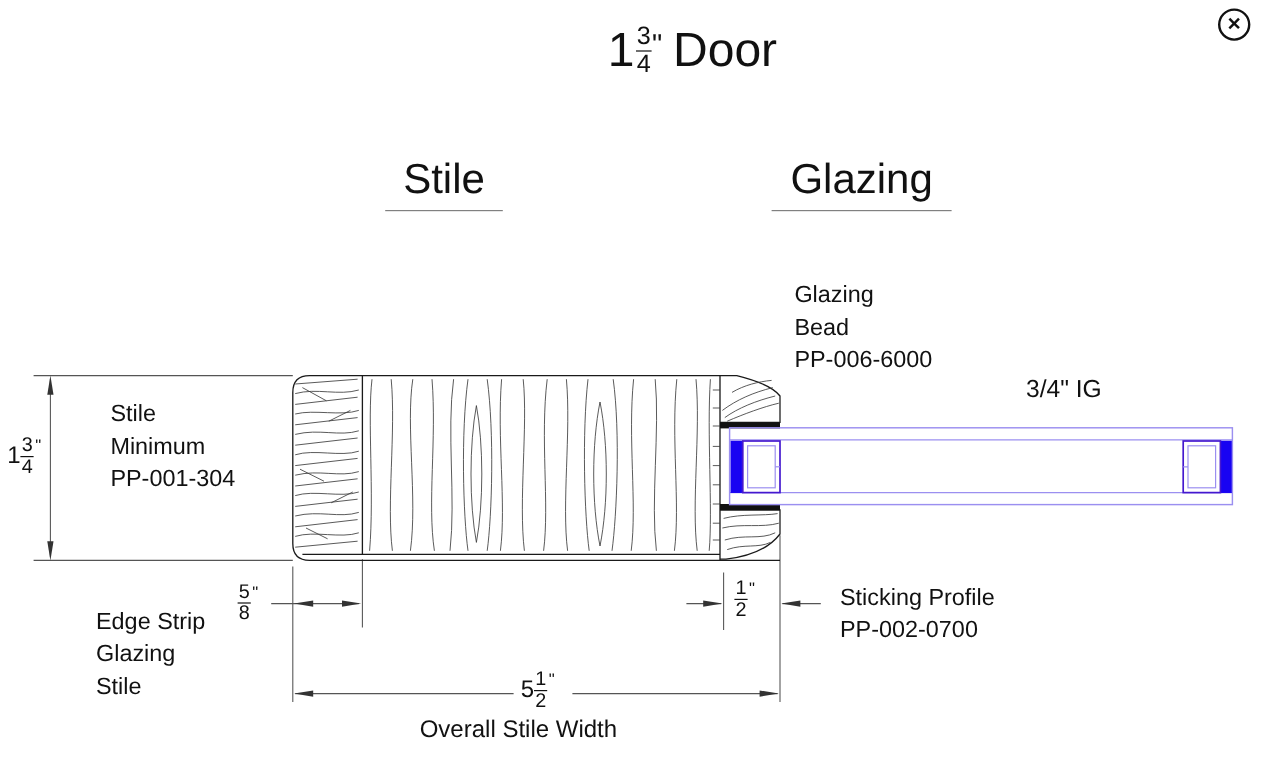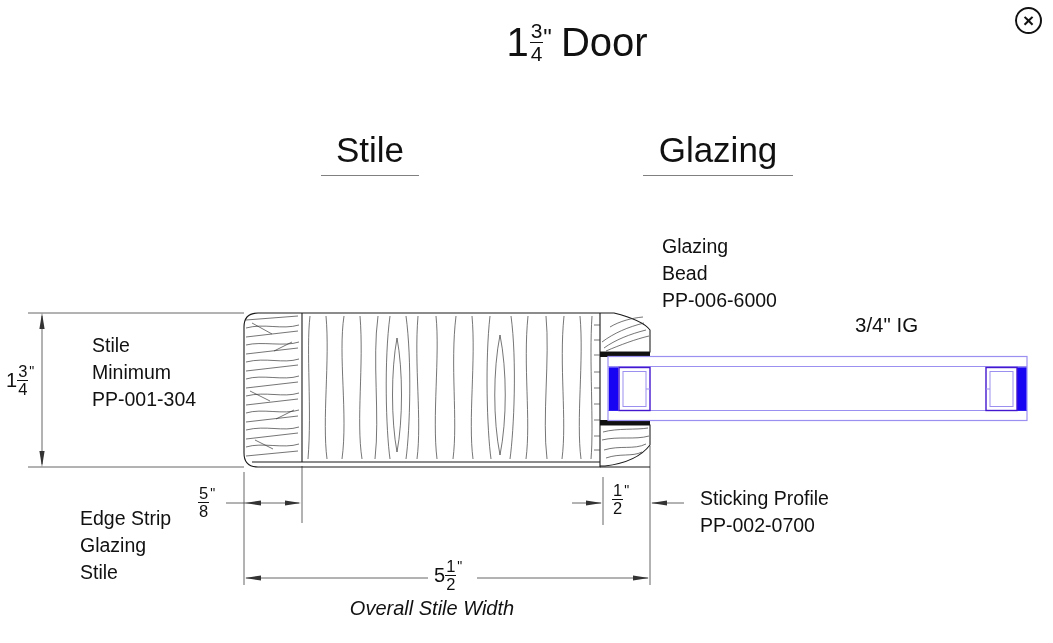--- a/index.html
+++ b/index.html
@@ -190,21 +190,21 @@
     <div>Sticking Profile</div>
     <div>PP-002-0700</div>
   </div>
 
   <div class="callout" style="left:80px;top:505px;">
     <div>Edge Strip</div>
     <div>Glazing</div>
     <div>Stile</div>
   </div>
 
-  <div class="callout caption-center" style="left:332px;top:595px;font-size:20px;font-style:italic;">Overall Stile Width</div>
+  <div class="callout caption-center" style="left:332px;top:595px;font-size:20px;">Overall Stile Width</div>
 
   <div class="dim" style="left:6px;top:363px;">
     <span>1</span>
     <span class="frac">
       <span class="fnum">3</span>
       <span class="fden">4</span>
     </span>
     <span class="q">"</span>
   </div>
 

